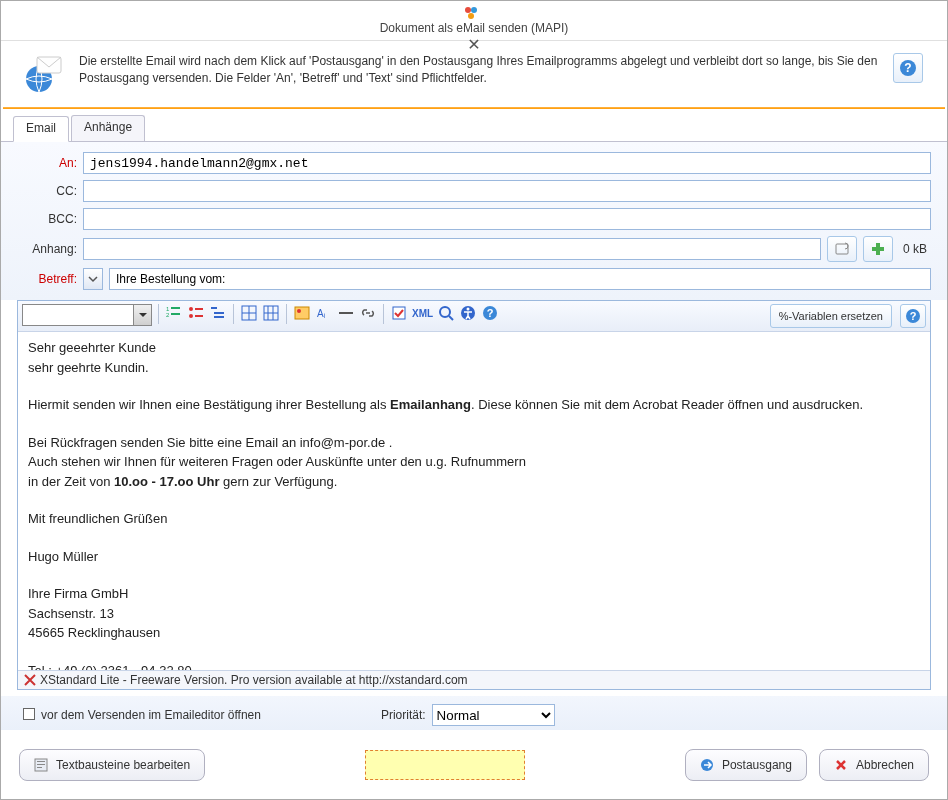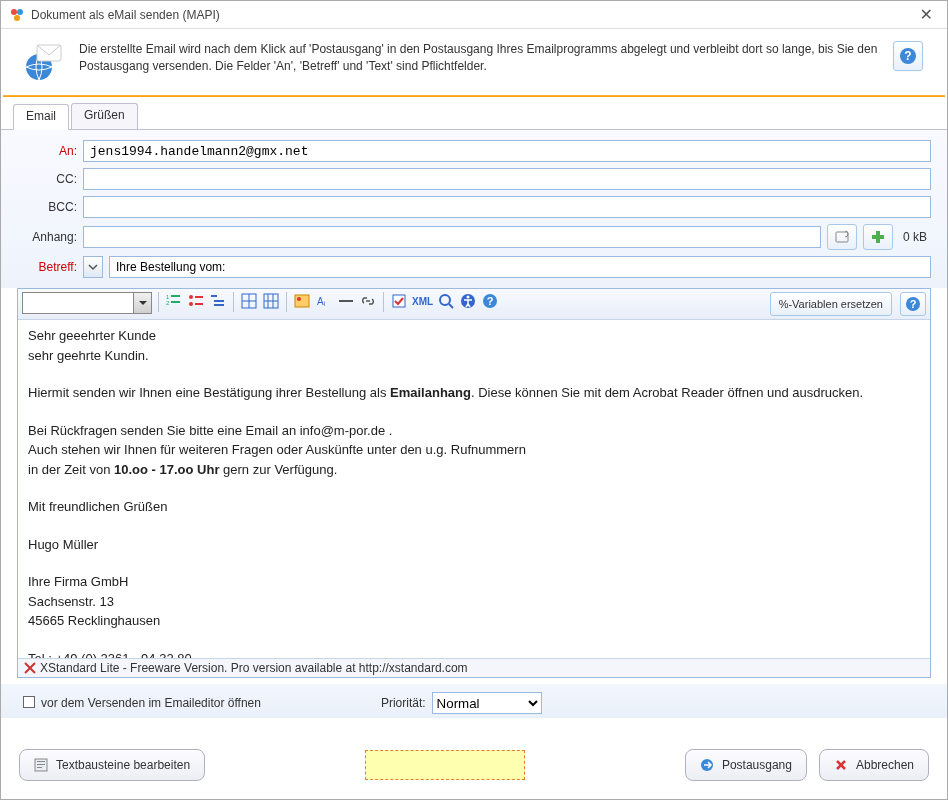--- a/index.html
+++ b/index.html
@@ -17,21 +17,22 @@
   box-shadow: 2px 2px 6px rgba(0,0,0,0.15);
   display: flex;
   flex-direction: column;
   background: #fff;
 }
 .titlebar {
   display: flex;
   align-items: center;
   padding: 4px 8px;
   border-bottom: 1px solid #e0e0e0;
-  height: 28px;
+  height: 40px;
+  flex-direction: column;
 }
 .titlebar .app-icon { width: 16px; height: 16px; margin-right: 6px; }
 .titlebar .title { flex: 1; font-size: 12px; color: #444; }
 .titlebar .close { font-size: 16px; color: #555; padding: 0 6px; cursor: pointer; }
 .info-banner {
   display: flex;
   align-items: flex-start;
   padding: 10px 24px 12px 20px;
   gap: 14px;
 }
@@ -186,21 +187,21 @@
 .options-row {
   display: flex;
   align-items: center;
   padding: 8px 22px 4px 22px;
   background: linear-gradient(#f2f6fd,#eaf0fa);
   font-size: 12px;
 }
 .options-row .chk { display: flex; align-items: flex-start; gap: 6px; }
 .options-row .prio { margin-left: 120px; display: flex; align-items: center; gap: 6px; }
 .prio select {
-  height: 22px; width: 110px;
+  height: 22px; width: 123px;
   border: 1px solid #9bb8dd;
   background: #fff;
 }
 .footer {
   margin-top: auto;
   padding: 14px 18px 18px 18px;
   display: flex;
   align-items: center;
   gap: 12px;
 }
@@ -260,21 +261,21 @@
         <circle cx="9" cy="9" r="8" fill="#3b88d8"></circle>
         <text x="9" y="13" text-anchor="middle" fill="#fff" font-size="12" font-weight="bold">?</text>
       </svg>
     </div>
   </div>
 
   <div class="orange-rule"></div>
 
   <div class="tabs">
     <div class="tab active">Email</div>
-    <div class="tab">Grüßen</div>
+    <div class="tab">Anhänge</div>
   </div>
 
   <div class="form-area">
     <div class="row">
       <div class="label req">An:</div>
       <input type="text" value="jens1994.handelmann2@gmx.net" style="">
     </div>
     <div class="row">
       <div class="label">CC:</div>
       <input type="text" value="" style="">

